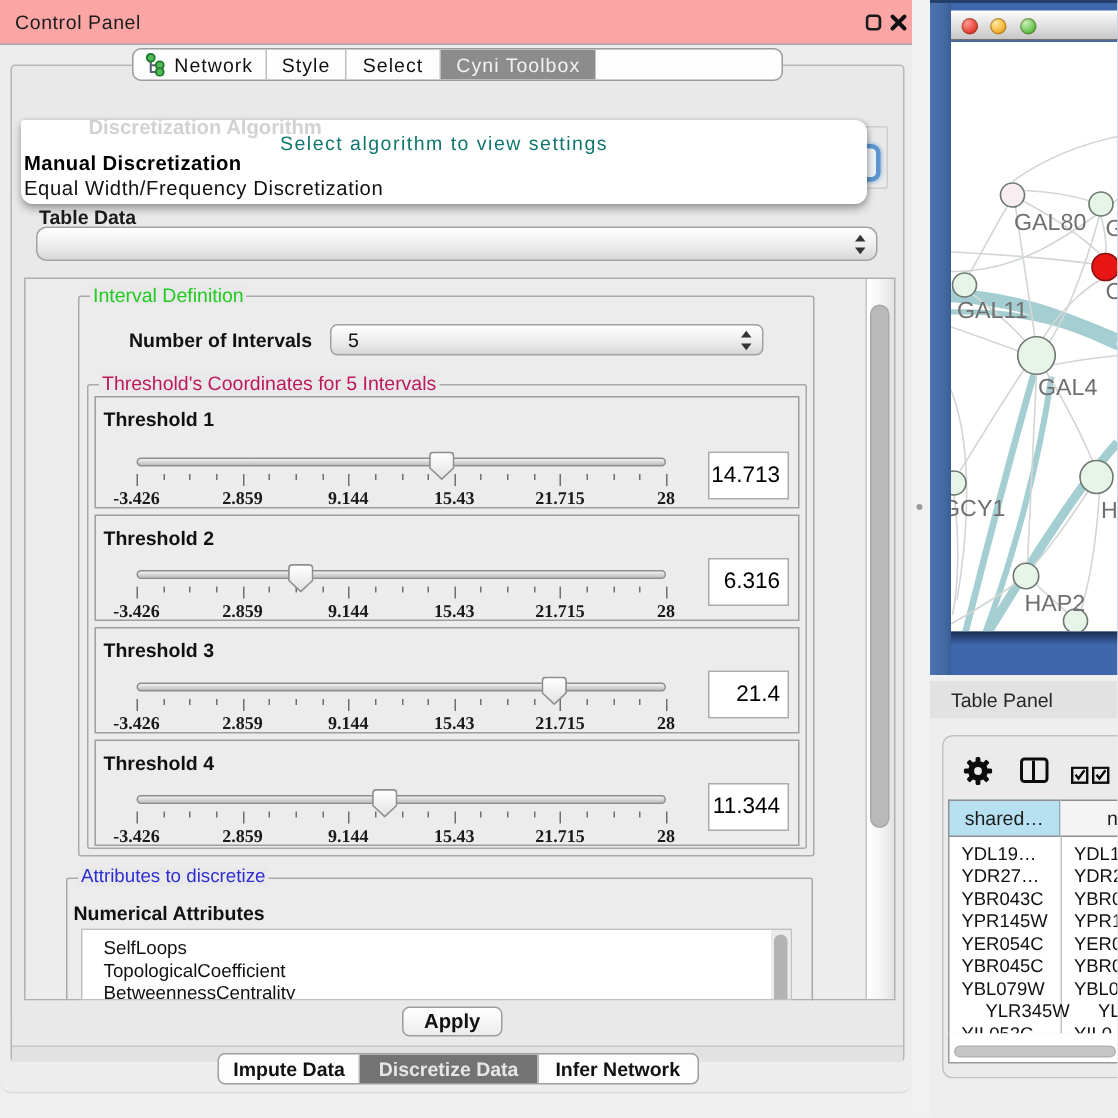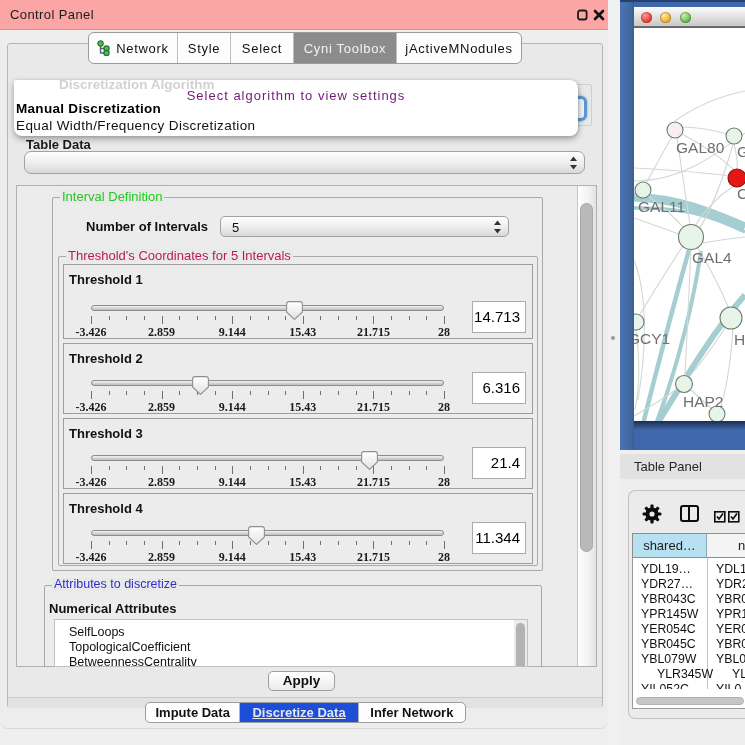--- a/index.html
+++ b/index.html
@@ -12,21 +12,21 @@
 #titlebar { left:0; top:0; width:608px; height:30px; background:#fca5a5;
   border-bottom:1px solid #a8a8a8; }
 #titlebar .title { position:absolute; left:10px; top:7px; font-size:13px; color:#1c1c1c; }
 
 #winbody { left:0; top:30px; width:608px; height:699px; background:#ededed;
   border-radius:0 0 8px 8px; border-bottom:1px solid #d8d8d8; }
 #tabpanel { left:7px; top:43px; width:596px; height:665px; background:#e9e9e9;
   border:1px solid #b6b6b6; border-radius:3px; }
 
 
-#toptabs { left:88px; top:32px; width:434px; height:32px; background:#fdfdfd;
+#toptabs { left:88px; top:32px; width:434px; height:22px; background:#fdfdfd;
   border:1px solid #9b9b9b; border-radius:6px; display:flex; overflow:hidden;
   font-size:13px; letter-spacing:0.7px; color:#111; }
 #toptabs .seg { display:flex; align-items:center; justify-content:center;
   border-right:1px solid #bdbdbd; height:100%; }
 #toptabs .seg:last-child { border-right:none; }
 #toptabs .sel { background:#8c8c8c; color:#f2f2f2; }
 
 
 .group { position:absolute; border:1px solid #a9a9a9; border-radius:2px; }
 .glabel { position:absolute; font-size:13px; background:#e9e9e9; padding:0 2px; line-height:13px; }
@@ -43,32 +43,32 @@
   border:1px solid #9e9e9e; }
 .tpanel .ptitle { position:absolute; left:5px; top:7px; font-weight:bold; font-size:13px; color:#111; }
 .vfield { position:absolute; left:408px; width:54px; height:32px; background:#fff;
   border:1px solid #ababab; font-size:15px; color:#000; text-align:right;
   line-height:30px; padding-right:5px; }
 
 
 #popup { left:14px; top:80px; width:564px; height:56px; background:#fff;
   border-radius:2px 8px 8px 8px; box-shadow:0 3px 6px rgba(0,0,0,0.32), 1px 0 3px rgba(0,0,0,0.12); }
 #popup .ph { position:absolute; left:0; right:0; top:8px; text-align:center;
-  color:#701a75; font-size:13px; letter-spacing:1px; }
+  color:#0f766e; font-size:13px; letter-spacing:1px; }
 #popup .it1 { position:absolute; left:2px; top:21px; font-weight:bold; font-size:13.5px; letter-spacing:0.3px; color:#000; }
 #popup .it2 { position:absolute; left:2px; top:38px; font-size:13.5px; letter-spacing:0.4px; color:#111; }
 
 
 #bottabs { left:145px; top:702px; width:321px; height:21px; background:#fdfdfd;
   border:1px solid #9e9e9e; border-radius:5px; display:flex; overflow:hidden;
   font-size:13px; font-weight:bold; color:#111; }
 #bottabs .seg { display:flex; align-items:center; justify-content:center;
   border-right:1px solid #b5b5b5; height:100%; }
 #bottabs .seg:last-child { border-right:none; }
-#bottabs .sel { background:#1d4ed8; color:#e6e6e6;text-decoration:underline; }
+#bottabs .sel { background:#737373; color:#e6e6e6; }
 
 #applybtn { left:268px; top:671px; width:67px; height:20px;
   background:linear-gradient(#ffffff,#ececec); border:1px solid #9d9d9d; border-radius:5px;
   text-align:center; font-size:13.5px; font-weight:bold; color:#111; line-height:18px; }
 
 
 .sbv { position:absolute; border-radius:7px; background:#b9b9b9; }
 
 
 #gapstrip { left:608px; top:0; width:12px; height:745px; background:#f1f1f1; }
@@ -135,21 +135,20 @@
       <svg width="15" height="16" viewBox="0 0 15 16" style="margin-right:4px;">
         <path d="M3.5 5 L3.5 13.5 M3.5 8.5 L8 8.5 M3.5 13 L8 13" stroke="#5a6275" stroke-width="1.4" fill="none"></path>
         <circle cx="3.5" cy="3.5" r="2.6" fill="#57b957" stroke="#1e7a2e" stroke-width="1.3"></circle>
         <circle cx="9.5" cy="8.5" r="2.6" fill="#57b957" stroke="#1e7a2e" stroke-width="1.3"></circle>
         <circle cx="9.5" cy="13" r="2.6" fill="#57b957" stroke="#1e7a2e" stroke-width="1.3"></circle>
       </svg>
       Network</div>
     <div class="seg" style="width:53px;">Style</div>
     <div class="seg" style="width:63px;">Select</div>
     <div class="seg sel" style="width:103px;">Cyni Toolbox</div>
-    <div class="seg" style="width:124px;">jActiveMNodules</div>
   </div>
 
   <div class="abs" style="left:26px; top:137px; font-size:13px; font-weight:bold; color:#1a1a1a;">Table Data</div>
   <div class="combo" style="left:24px; top:151px; width:561px; height:23px; border-radius:7px;">
     <svg class="stepper" width="9" height="14" viewBox="0 0 9 14">
       <path d="M4.5 0.5 L8 5 L1 5 Z" fill="#333"></path>
       <path d="M4.5 13.5 L8 9 L1 9 Z" fill="#333"></path>
     </svg>
   </div>
 

